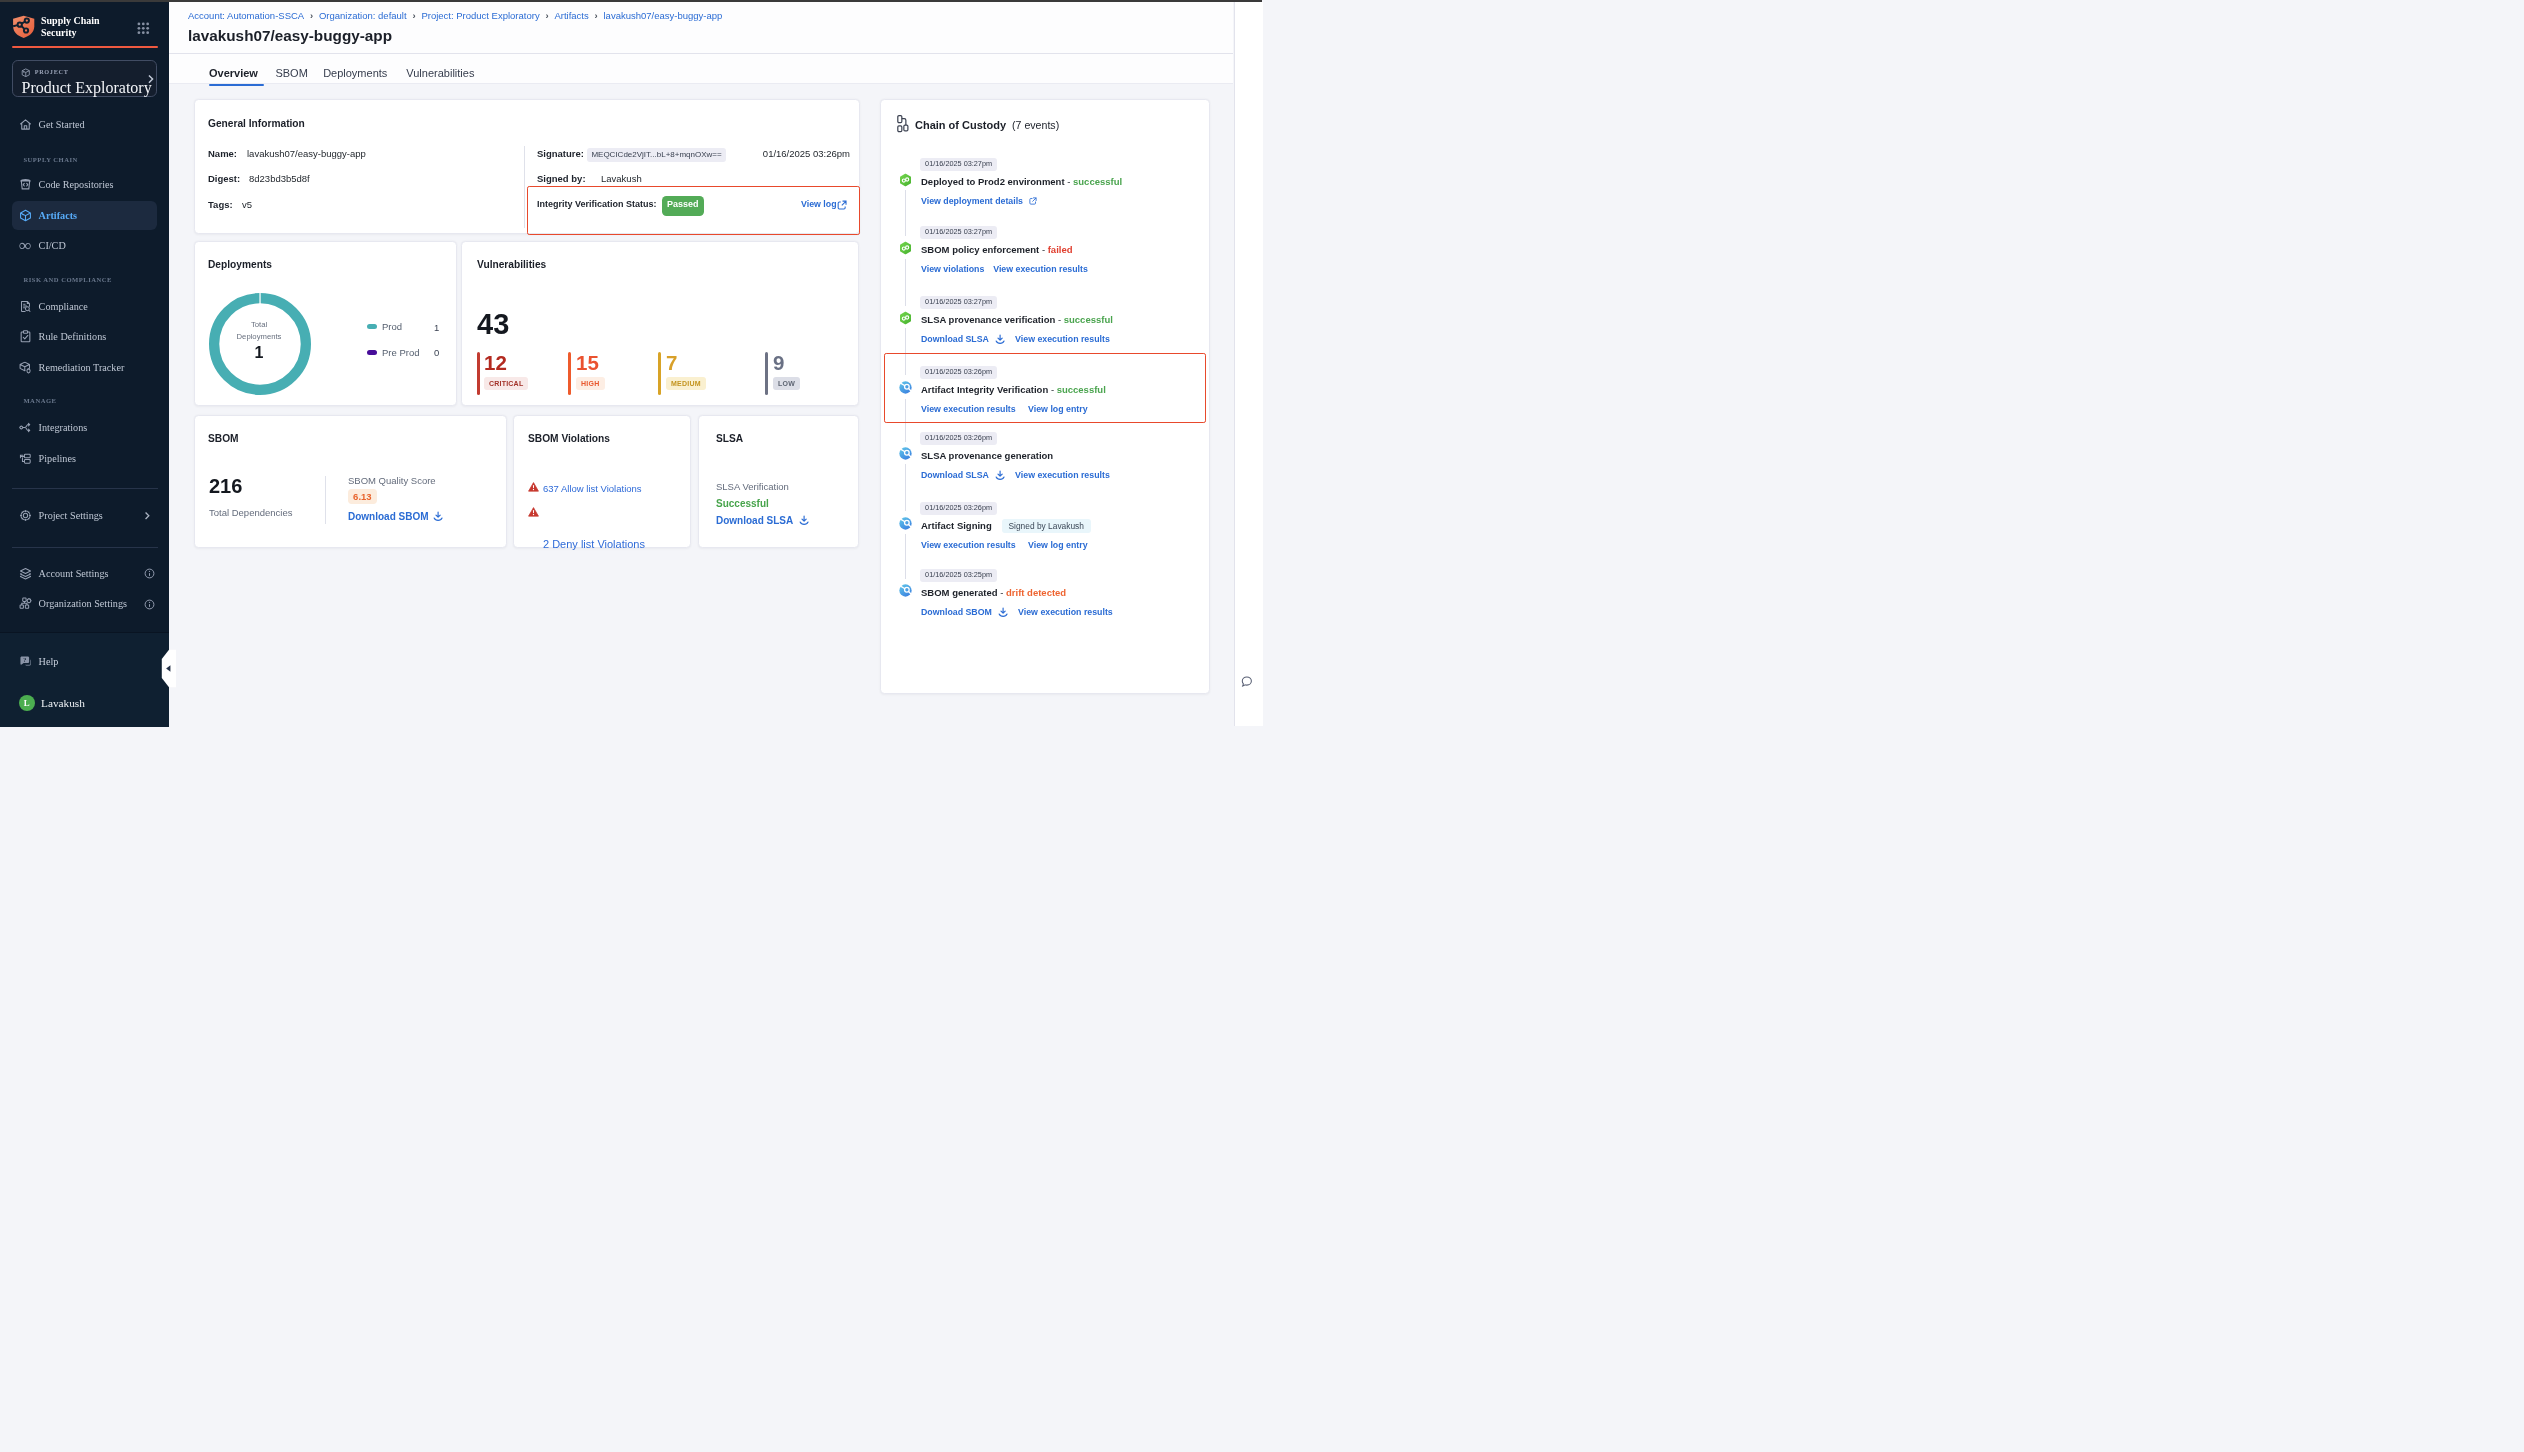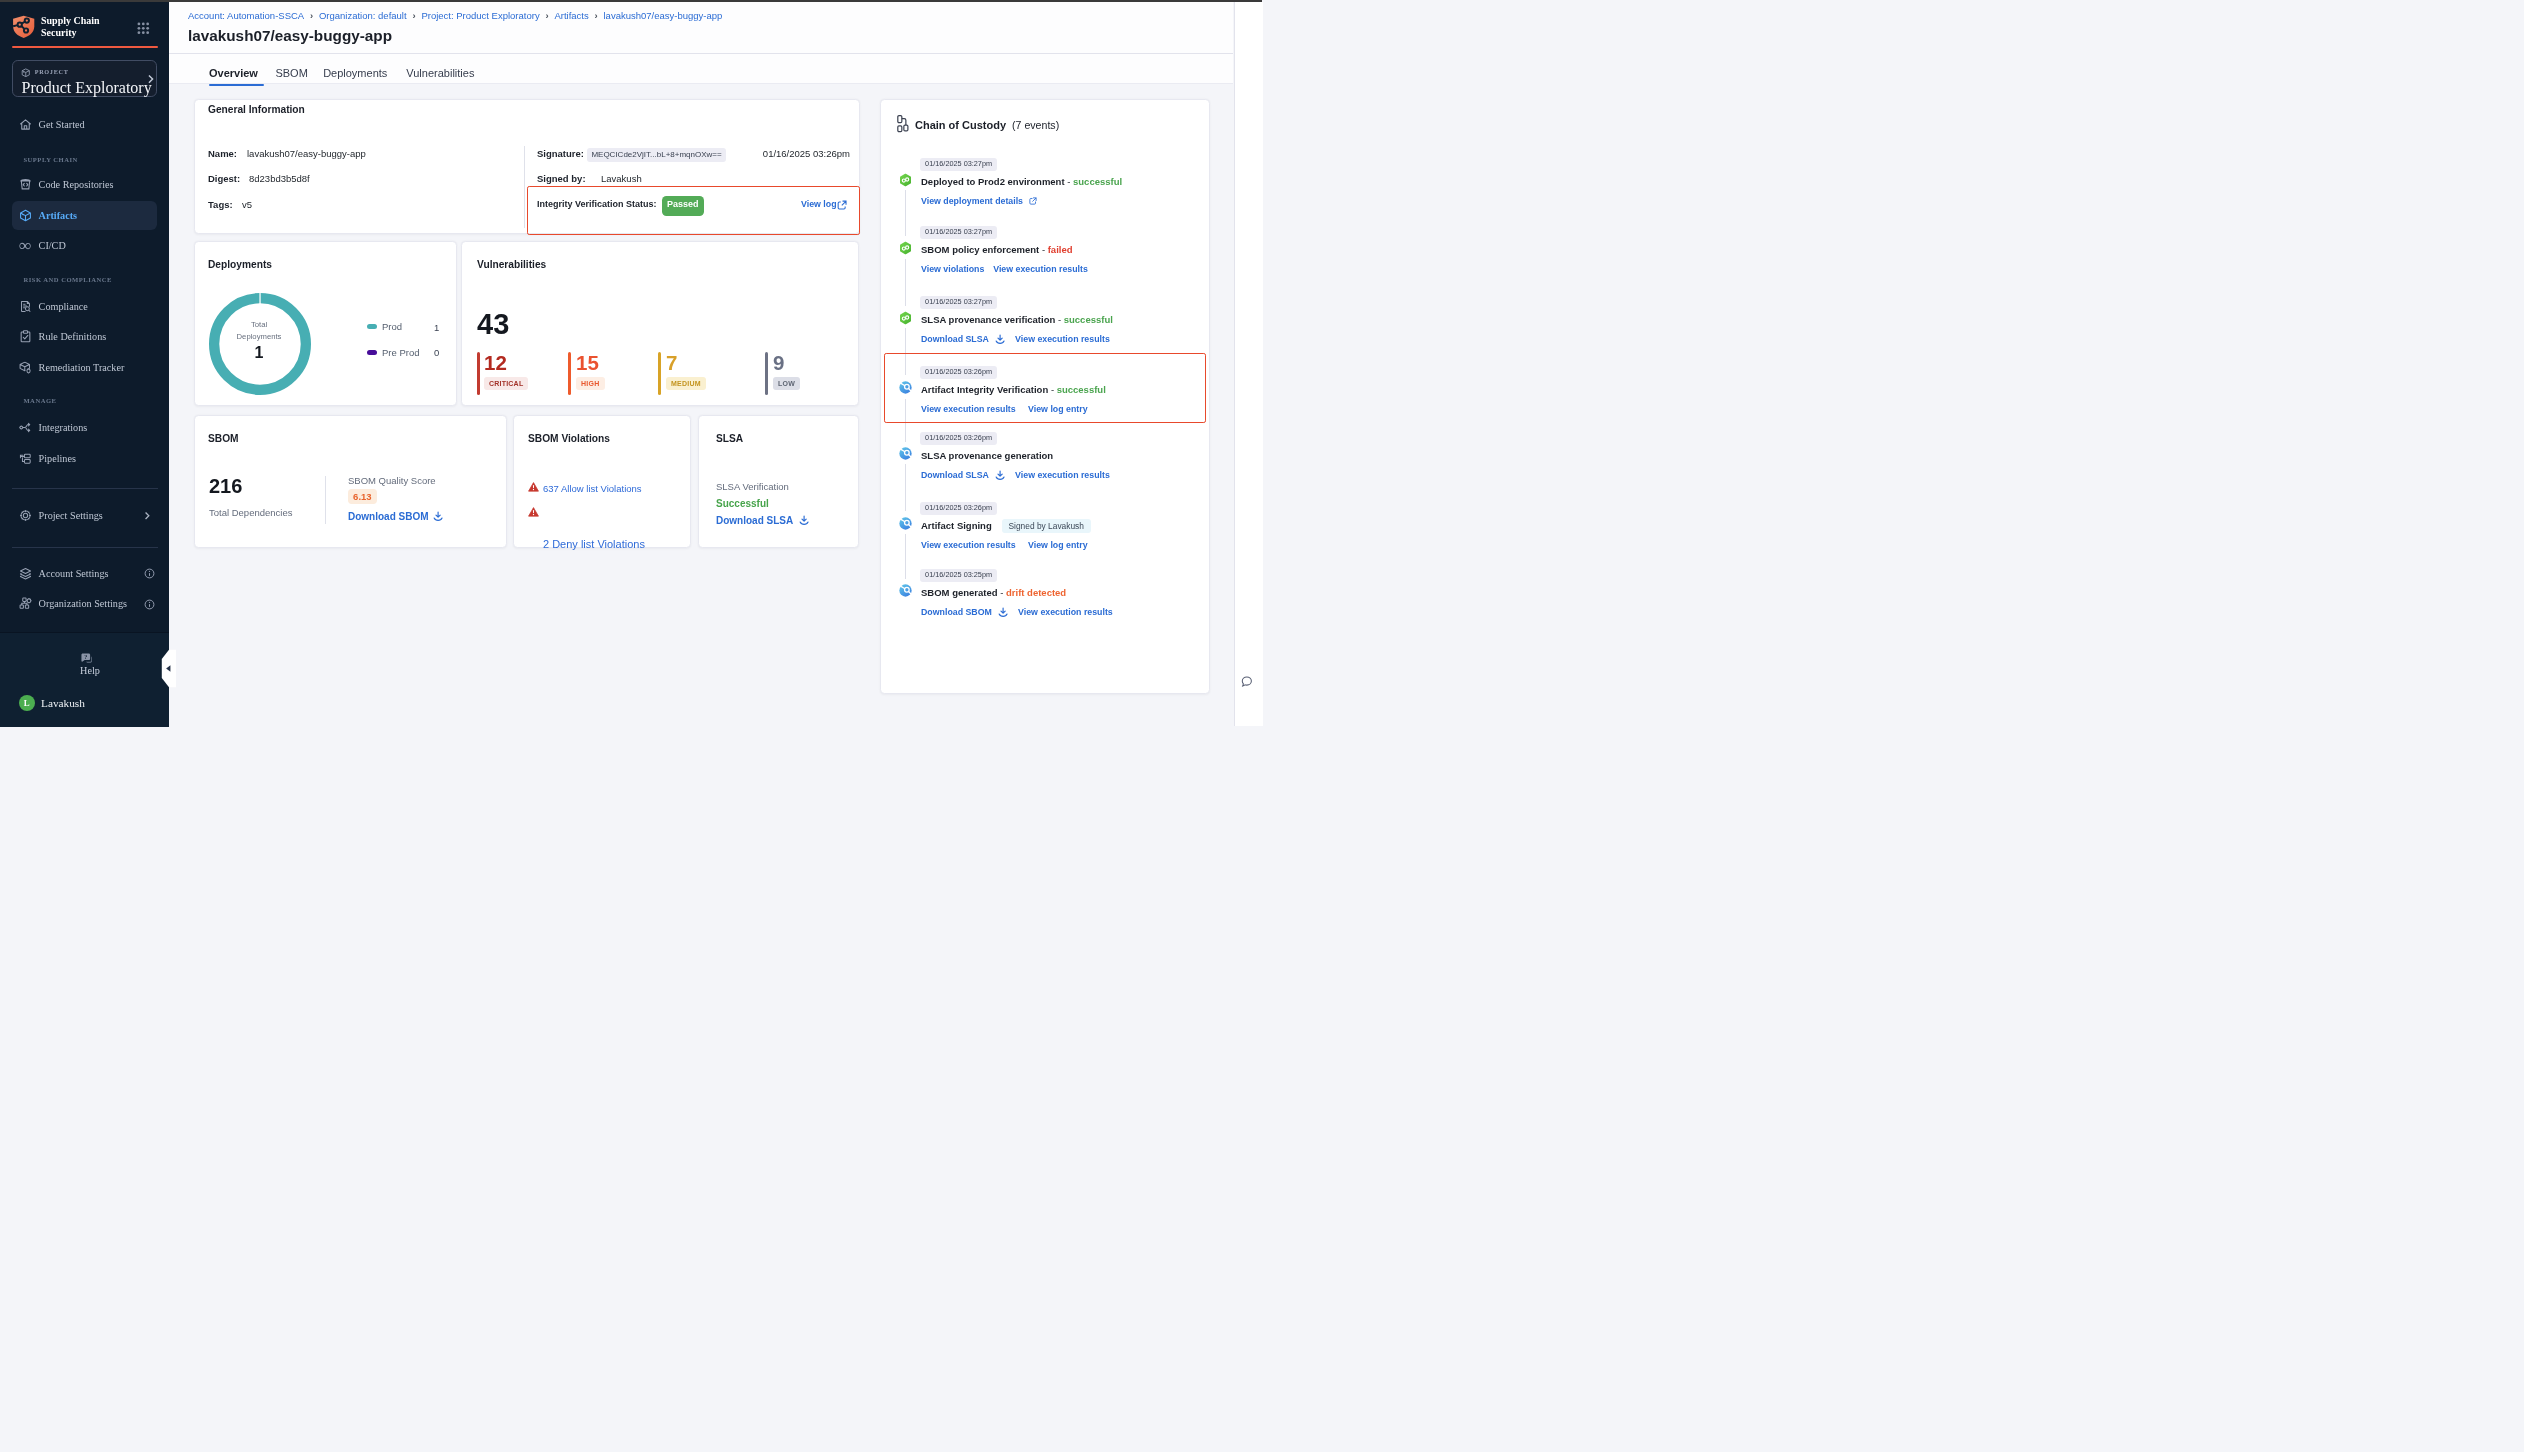--- a/index.html
+++ b/index.html
@@ -220,21 +220,21 @@
         </svg>
       <span>Organization Settings</span>
     </div>
     <svg class="abs" style="left:144px;top:599px" width="11" height="11" viewBox="0 0 15 15" fill="none" stroke="#97a1b3" stroke-width="1.3">
         <circle cx="7.5" cy="7.5" r="6"></circle>
         <path d="M7.5 7 V10.8"></path>
         <circle cx="7.5" cy="4.6" r="0.9" fill="#97a1b3" stroke="none"></circle>
       </svg>
 
     <div class="abs" style="left:0;top:632px;width:169px;height:95px;background:#0f2031;border-top:0.7px solid #091422;"></div>
-    <div class="nav" style="top:652px;color:#c6cedb;flex-direction:column;">
+    <div class="nav" style="top:652px;color:#c6cedb;">
       <svg viewBox="0 0 18 18" style="font-size:14px">
           <path d="M2 3.8 C2 2.8 2.8 2 3.8 2 H12.2 C13.2 2 14 2.8 14 3.8 V9.2 C14 10.2 13.2 11 12.2 11 H6.5 L3.6 13.2 C3 13.6 2 13.3 2 12.4 Z" fill="#8a94a7"></path>
           <path d="M15.5 6 V11.6 C15.5 12.6 14.7 13.4 13.7 13.4 H8.2 L10 14.8 H14.5 C15.6 14.8 16.5 13.9 16.5 12.8 V7.5 Z" fill="#8a94a7" opacity="0.75"></path>
           <text x="8" y="9.3" font-size="8.5" font-weight="bold" fill="#0f2031" text-anchor="middle">?</text>
         </svg>
       <span>Help</span>
     </div>
     <div class="abs" style="left:18.6px;top:695px;width:16px;height:16px;border-radius:50%;background:#4cae50;color:#fff;font-size:8.8px;font-weight:700;text-align:center;line-height:16px;">L</div>
     <div class="abs" style="left:41px;top:697px;color:#eef1f5;font-size:11.3px;">Lavakush</div>
 
@@ -254,21 +254,21 @@
 
   <div class="abs" style="left:209px;top:67px;font-size:11px;color:#363d4d;display:flex;">
     <div style="font-weight:700;color:#1b1f28;">Overview</div>
     <div style="margin-left:17.5px;">SBOM</div>
     <div style="margin-left:15.3px;">Deployments</div>
     <div style="margin-left:19px;">Vulnerabilities</div>
   </div>
   <div class="abs" style="left:209px;top:84px;width:55px;height:2.2px;background:#2b6cd4;border-radius:1.5px;"></div>
 
   <div class="card" style="left:194px;top:99px;width:666px;height:135px;"></div>
-  <div class="abs" style="left:208px;top:104px;font-size:10.2px;font-weight:700;color:#1b1f28;">General Information</div>
+  <div class="abs" style="left:208px;top:118px;font-size:10.2px;font-weight:700;color:#1b1f28;">General Information</div>
   <div class="abs gi" style="left:208px;top:148px;"><b>Name:</b></div>
   <div class="abs gi" style="left:247px;top:148px;">lavakush07/easy-buggy-app</div>
   <div class="abs gi" style="left:208px;top:173px;"><b>Digest:</b></div>
   <div class="abs gi" style="left:249px;top:173px;">8d23bd3b5d8f</div>
   <div class="abs gi" style="left:208px;top:199px;"><b>Tags:</b></div>
   <div class="abs gi" style="left:242px;top:199px;">v5</div>
   <div class="abs" style="left:524px;top:146px;width:0.7px;height:82px;background:#dfe1ea;"></div>
   <div class="abs gi" style="left:537px;top:148px;"><b>Signature:</b></div>
   <div class="abs" style="left:587px;top:148px;height:14px;background:#ececf4;border-radius:2.9px;font-size:8px;color:#3a4150;line-height:14px;padding:0 4.4px;">MEQCICde2VjIT...bL+8+mqnOXw==</div>
   <div class="abs gi" style="left:748px;top:148px;width:102px;text-align:right;">01/16/2025 03:26pm</div>

